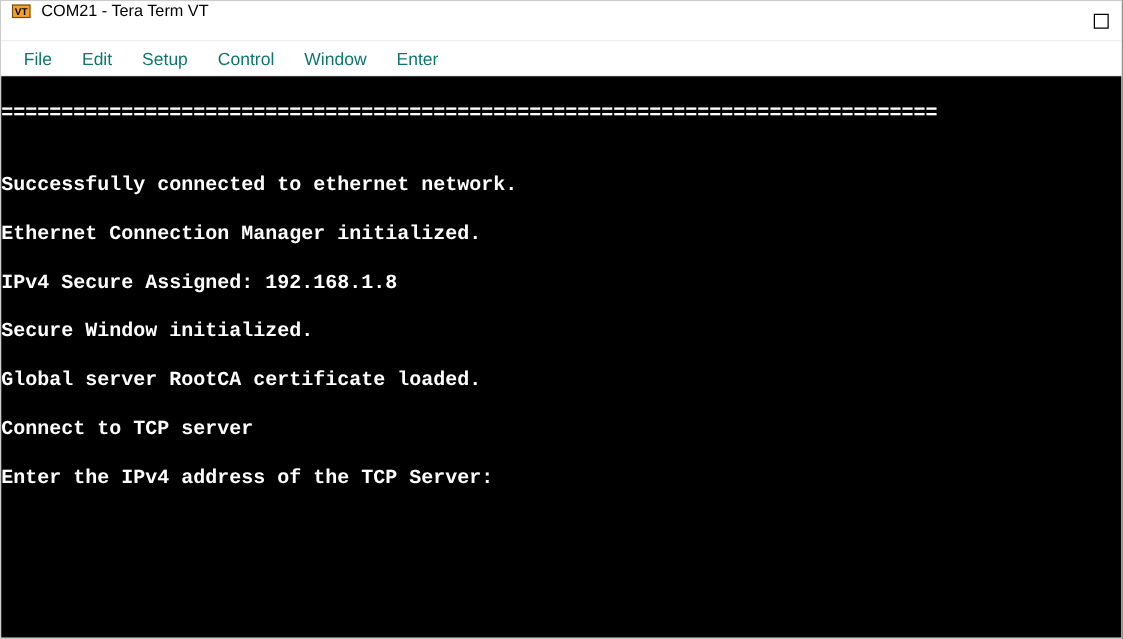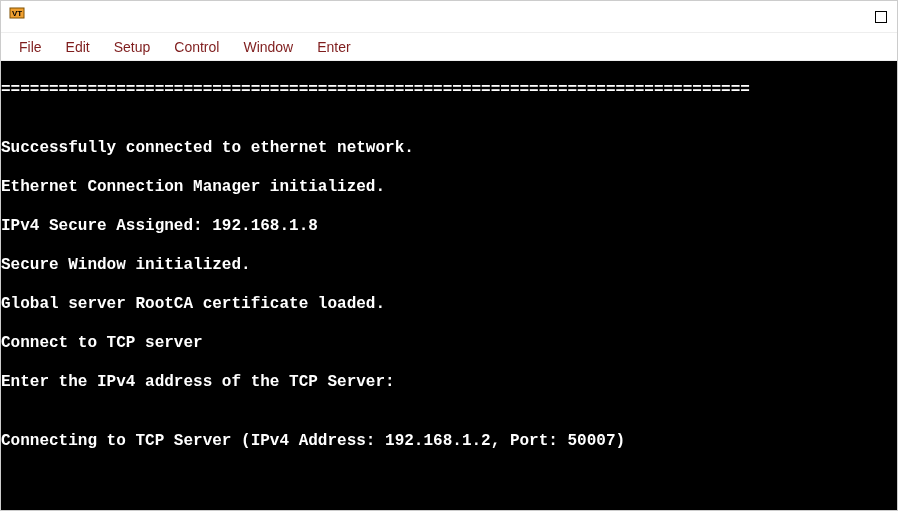--- a/index.html
+++ b/index.html
@@ -18,22 +18,22 @@
       width: 100%;
       height: 100%;
       display: flex;
       flex-direction: column;
       border: 1px solid #ccc;
     }
     .titlebar {
       height: 32px;
       background: #fff;
       display: flex;
-      align-items: flex-end;
-      padding: 11px 8px;
+      align-items: flex-start;
+      padding: 0 8px;
       border-bottom: 1px solid #eee;
       position: relative;
     }
     .app-icon {
       width: 16px;
       height: 16px;
       margin-right: 8px;
       display: flex;
       align-items: center;
       justify-content: center;
@@ -60,21 +60,21 @@
     .menubar {
       height: 28px;
       background: #fff;
       display: flex;
       align-items: center;
       padding: 0 6px;
       border-bottom: 1px solid #eee;
     }
     .menu-item {
       font-size: 14px;
-      color: #7f1d1d;
+      color: #0f766e;
       padding: 4px 12px;
       cursor: default;
       text-align: right;
     }
     .terminal {
       flex: 1;
       background: #000;
       color: #fff;
       font-family: "Courier New", monospace;
       font-size: 16px;
@@ -92,20 +92,21 @@
 <body>
 
 <div class="window">
   <div class="titlebar">
     <span class="app-icon">
       <svg width="16" height="16" viewBox="0 0 16 16">
         <rect x="1" y="3" width="14" height="10" fill="#f0a030" stroke="#805000" stroke-width="1"></rect>
         <text x="8" y="11" font-size="8" font-family="Arial" font-weight="bold" fill="#000" text-anchor="middle">VT</text>
       </svg>
     </span>
+    <span class="title-text">COM21 - Tera Term VT</span>
     <div class="win-controls">
       <div class="win-square"></div>
     </div>
   </div>
 
   <div class="menubar">
     <span class="menu-item">File</span>
     <span class="menu-item">Edit</span>
     <span class="menu-item">Setup</span>
     <span class="menu-item">Control</span>
@@ -117,21 +118,20 @@
 <div class="terminal-line">==============================================================================</div>
 <div class="terminal-line"></div>
 <div class="terminal-line">Successfully connected to ethernet network.</div>
 <div class="terminal-line">Ethernet Connection Manager initialized.</div>
 <div class="terminal-line">IPv4 Secure Assigned: 192.168.1.8</div>
 <div class="terminal-line">Secure Window initialized.</div>
 <div class="terminal-line">Global server RootCA certificate loaded.</div>
 <div class="terminal-line">Connect to TCP server</div>
 <div class="terminal-line">Enter the IPv4 address of the TCP Server:</div>
 <div class="terminal-line"></div>
-<div class="terminal-line">Connecting to TCP Server (IPv4 Address: 192.168.1.2, Port: 50007)</div>
 <div class="terminal-line"></div>
 
 <div class="terminal-line"></div>
 
 
 
 
 
 
 

